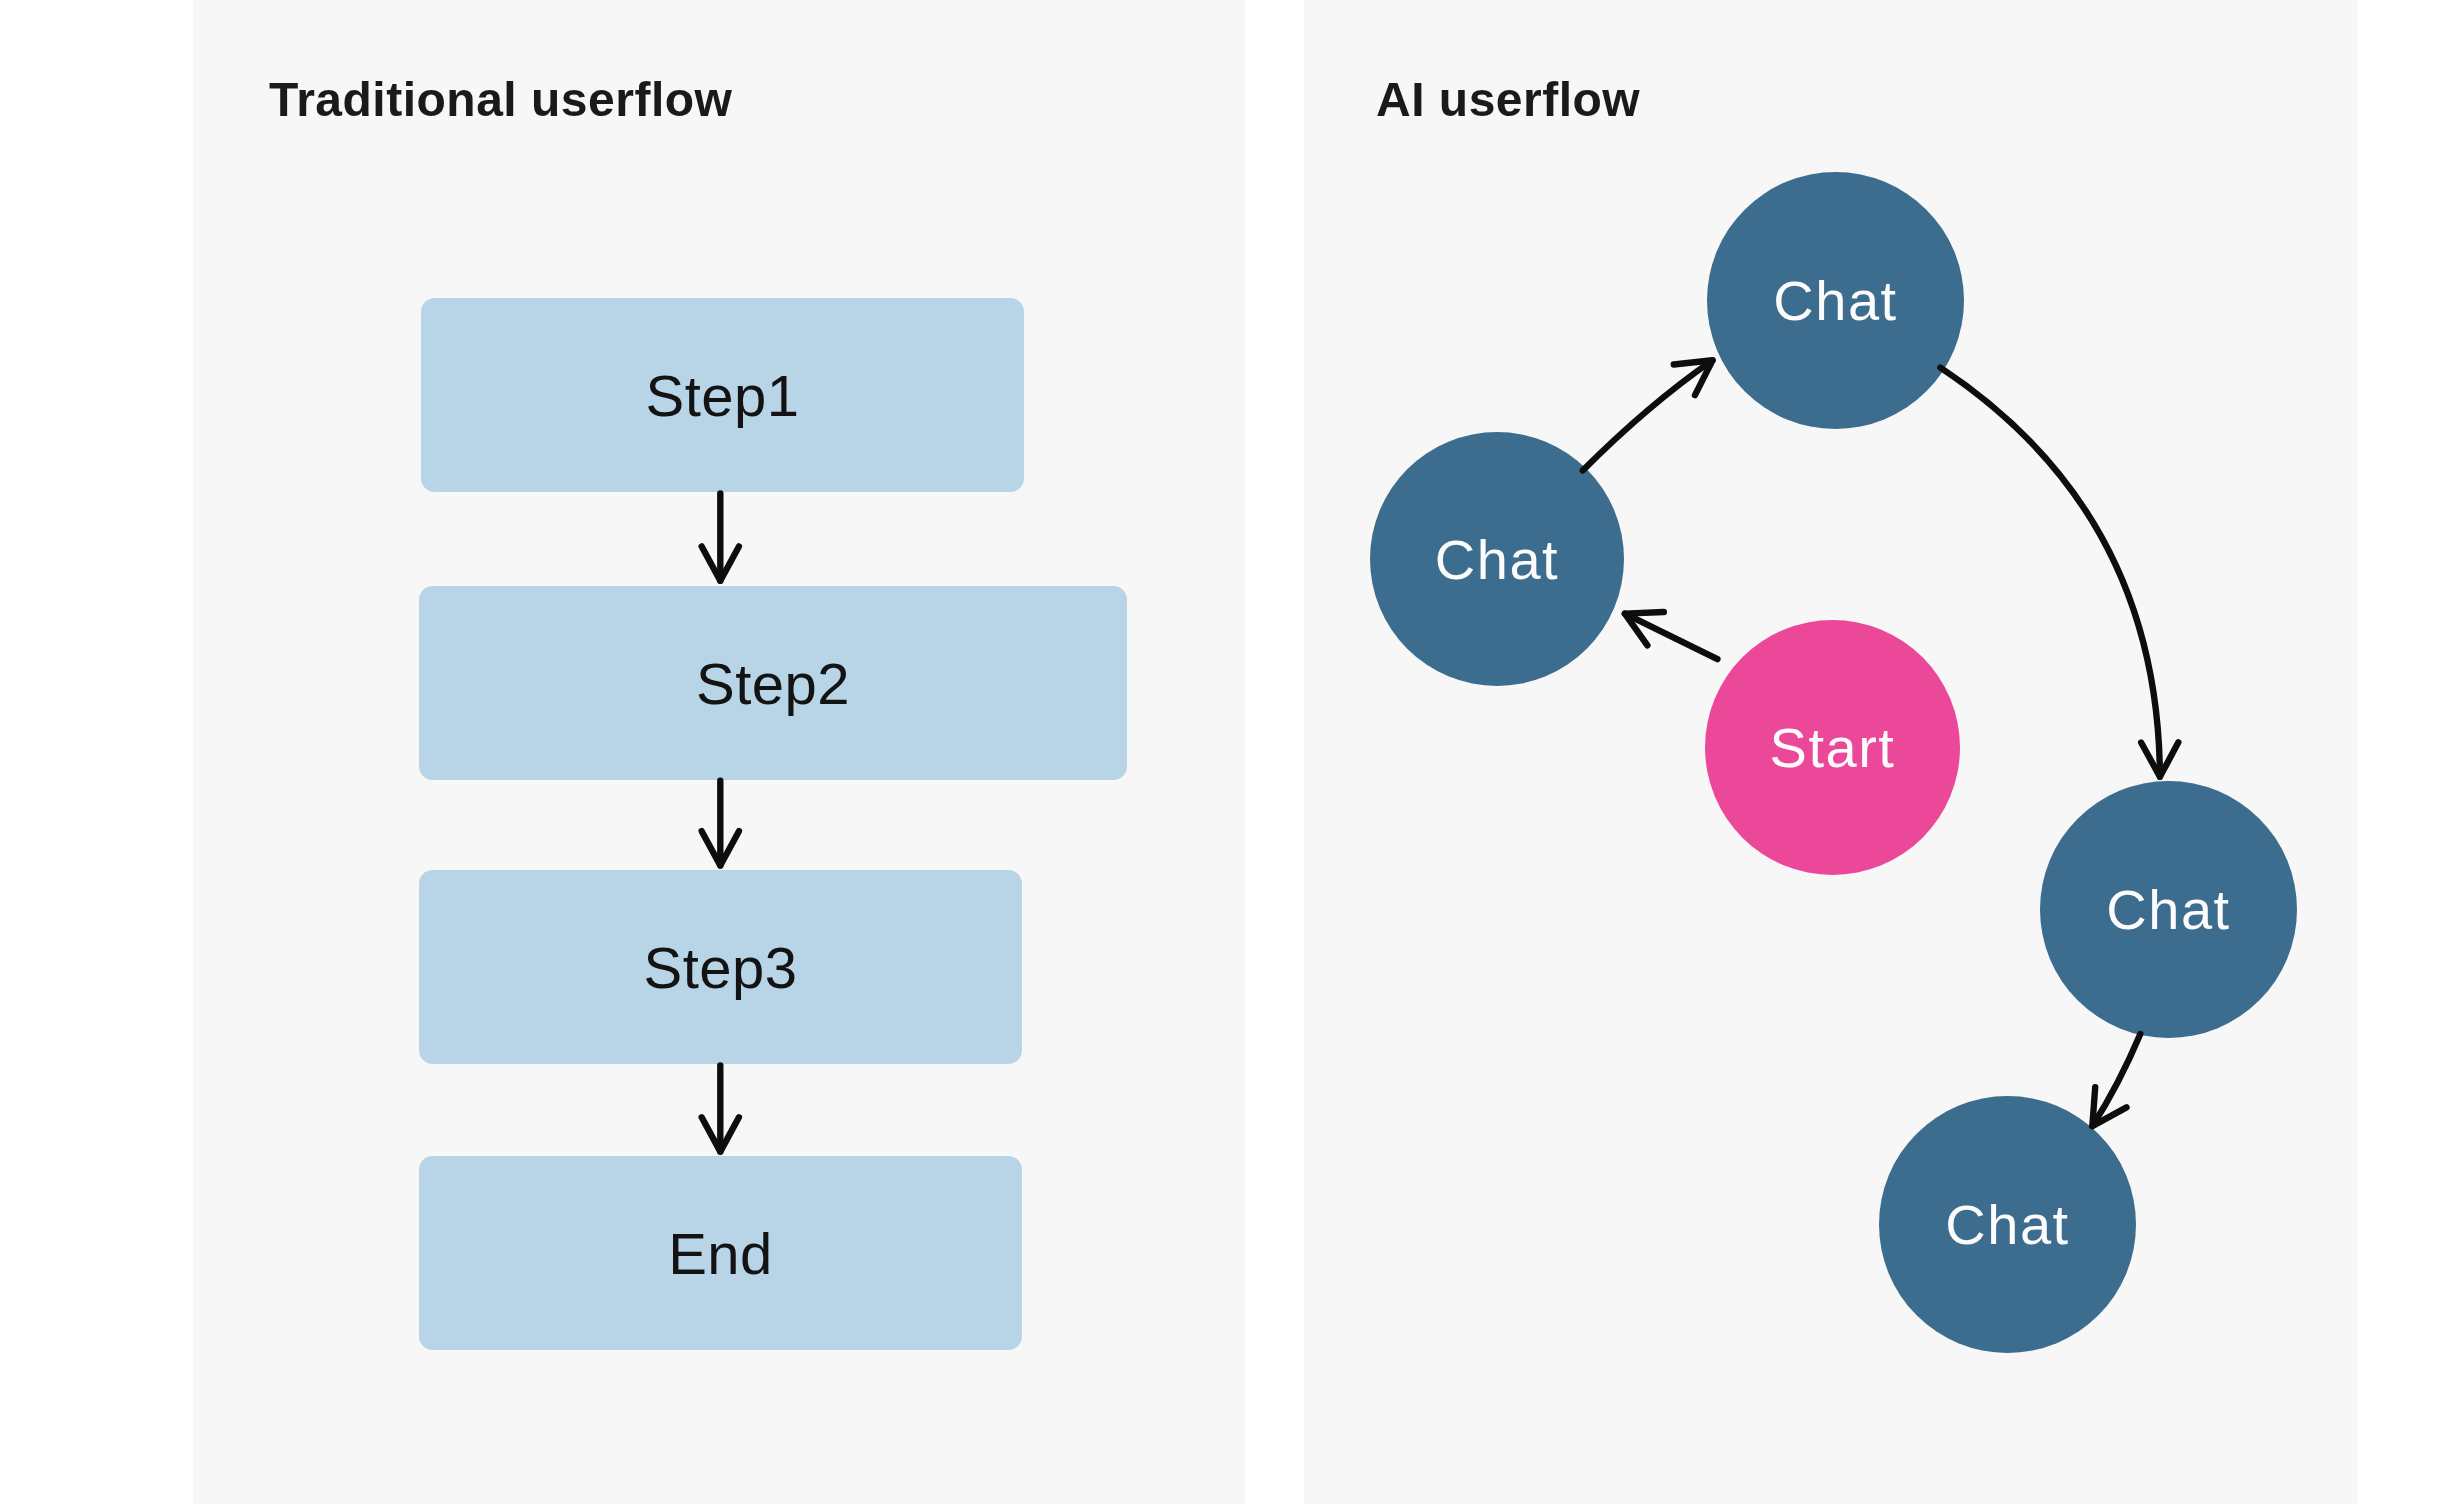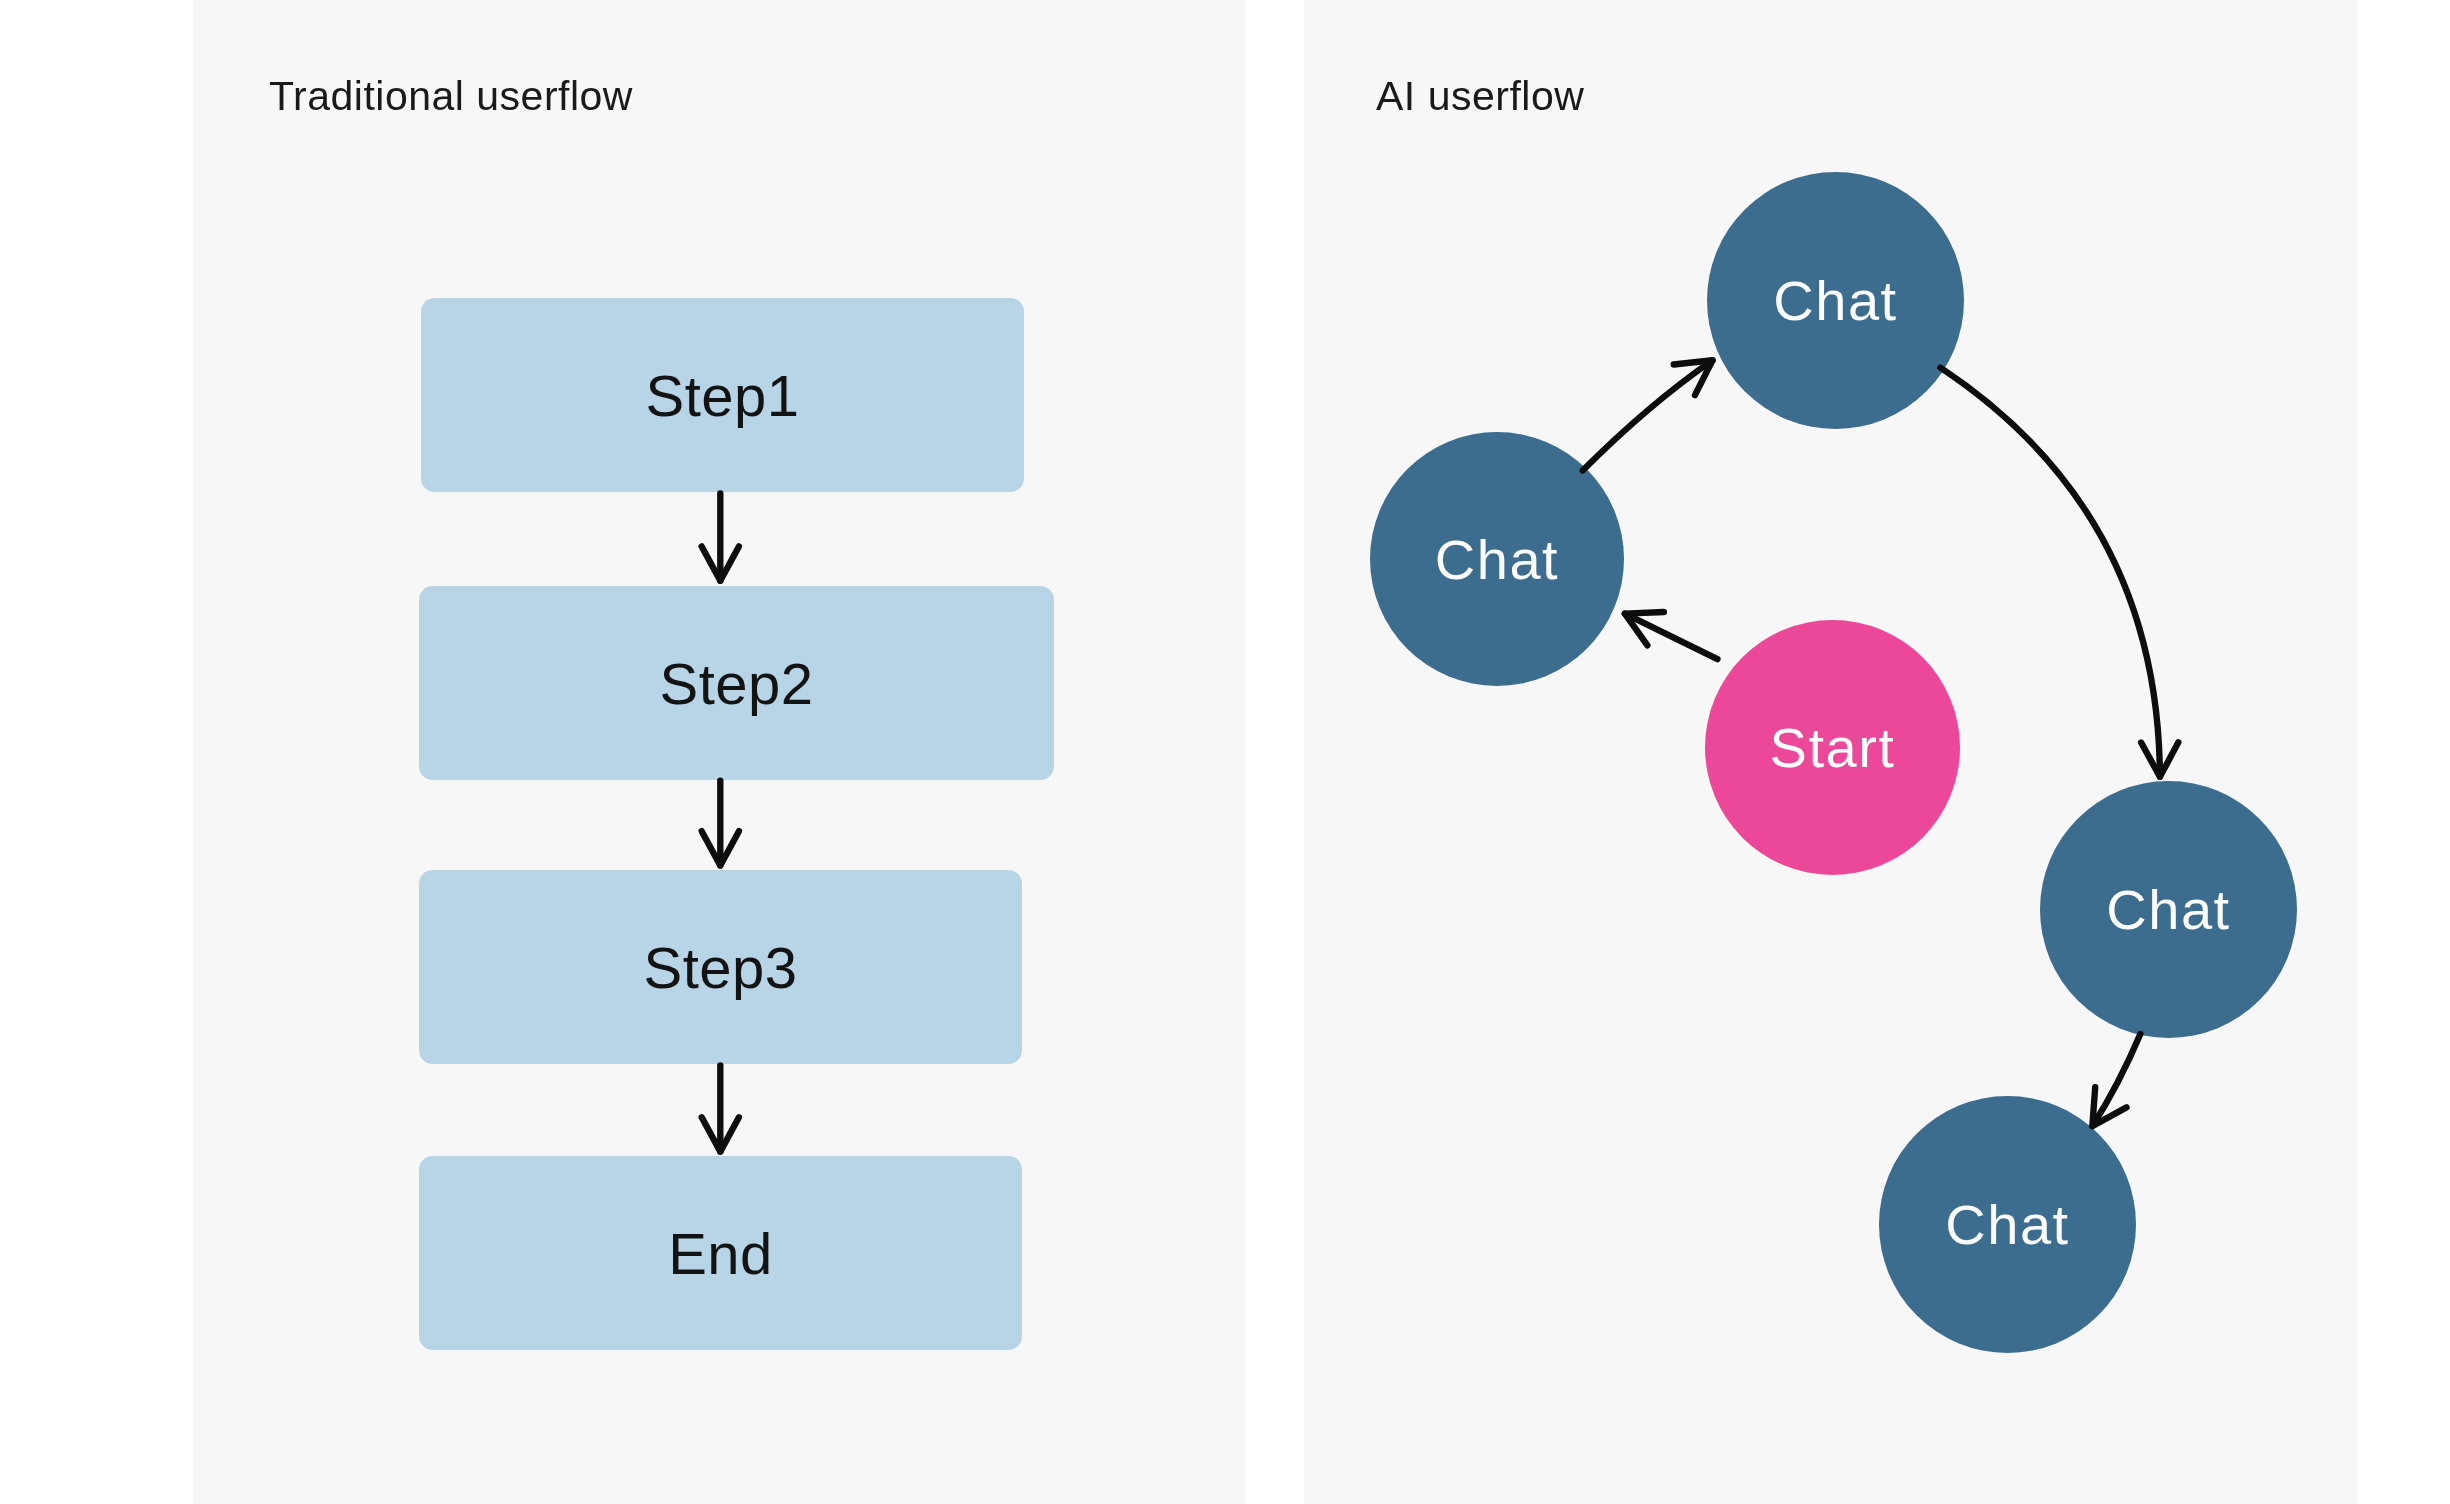--- a/index.html
+++ b/index.html
@@ -16,24 +16,24 @@
     overflow: hidden;
   }
   .panel {
     position: absolute;
     top: 0;
     height: 1505px;
   }
   .panel-title {
     position: absolute;
     top: 74px;
-    font-size: 41px;
+    font-size: 48px;
     line-height: 1.1;
     letter-spacing: 0.5px;
-    font-weight: 400;
+    font-weight: 700;
     white-space: nowrap;
   }
   .step-box {
     position: absolute;
     display: flex;
     align-items: center;
     justify-content: center;
   }
   .step-label {
     font-size: 58px;
@@ -68,21 +68,21 @@
   <div class="panel" id="panel-right" style="left: 1304px; width: 1054px; background: rgb(247, 247, 247);"></div>
 
   <div class="panel-title" id="title-left" style="left: 269px; color: rgb(26, 26, 26);">Traditional userflow</div>
 
   <div class="panel-title" id="title-right" style="left: 1376px; color: rgb(26, 26, 26);">AI userflow</div>
 
   <div id="boxes">
       <div class="step-box" style="left: 421px; top: 298px; width: 603px; height: 194px; border-radius: 13.7px; background: rgb(184, 212, 231);">
         <span class="step-label" style="color: rgb(19, 19, 19);">Step1</span>
       </div>
-      <div class="step-box" style="left: 419px; top: 586px; width: 635px; height: 194px; border-radius: 13.7px; background: rgb(184, 212, 231);">
+      <div class="step-box" style="left: 419px; top: 586px; width: 708px; height: 194px; border-radius: 13.7px; background: rgb(184, 212, 231);">
         <span class="step-label" style="color: rgb(19, 19, 19);">Step2</span>
       </div>
       <div class="step-box" style="left: 419px; top: 870px; width: 603px; height: 194px; border-radius: 13.7px; background: rgb(184, 212, 231);">
         <span class="step-label" style="color: rgb(19, 19, 19);">Step3</span>
       </div>
       <div class="step-box" style="left: 419px; top: 1156px; width: 603px; height: 194px; border-radius: 13.7px; background: rgb(184, 212, 231);">
         <span class="step-label" style="color: rgb(19, 19, 19);">End</span>
       </div>
     </div>
   <div id="nodes">

